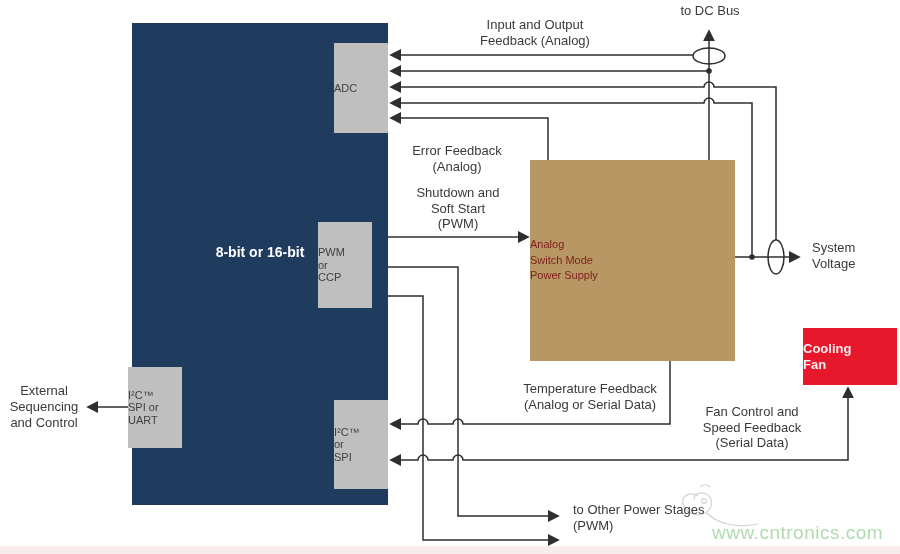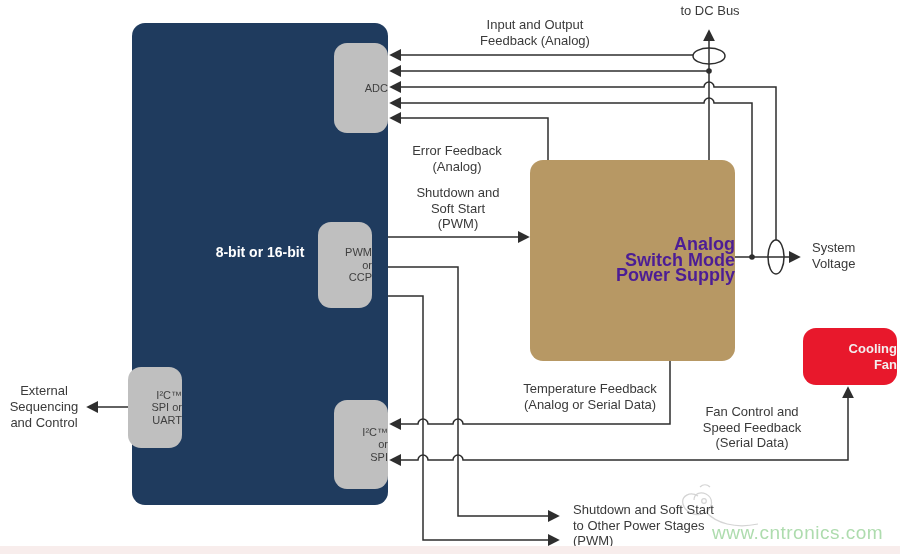--- a/index.html
+++ b/index.html
@@ -1,23 +1,23 @@
 <!DOCTYPE html>
 <html style="--mcu: #1f3b5e; --module: #bfbfbf; --psu: #b79864; --fan: #e8182c; --line: #2e2e2e; --watermark: #aedcae;"><head>
 <meta charset="utf-8">
 <style>
   html,body{margin:0;padding:0;background:#fff;}
   #canvas{
     position:relative;width:900px;height:554px;background:#ffffff;overflow:hidden;
     font-family:"Liberation Sans","DejaVu Sans",sans-serif;color:#3a3a3a;
   }
-  .block{position:absolute;display:flex;flex-direction:column;align-items:flex-end;justify-content:center;text-align:center;border-radius:13px;}
+  .block{position:absolute;display:flex;flex-direction:column;align-items:flex-start;justify-content:center;text-align:center;}
   .mcu{background:var(--mcu,#1f3b5e);}
   .module{background:var(--module,#bfbfbf);color:#3f3f3f;font-size:11px;line-height:12.5px;}
-  .psu{background:var(--psu,#b79864);color:#4c1d95;font-weight:bold;font-size:18px;line-height:15.5px;}
+  .psu{background:var(--psu,#b79864);color:#7f1d1d;font-weight:normal;font-size:11px;line-height:15.5px;}
   .fanblock{background:var(--fan,#e8182c);color:#f3efef;font-weight:bold;font-size:13px;line-height:16px;}
   .mcu-label{position:absolute;left:132px;top:244px;width:256px;text-align:center;color:#fff;
     font-weight:bold;font-size:14px;line-height:16px;}
   .mcu-label sup{font-size:8px;}
   .lbl{position:absolute;font-size:13px;line-height:15.5px;text-align:center;white-space:nowrap;}
   .lbl.left{text-align:left;}
   .watermark{position:absolute;left:712px;top:522px;font-size:19px;letter-spacing:.5px;
     color:var(--watermark,#aedcae);white-space:nowrap;}
   svg.net{position:absolute;left:0;top:0;pointer-events:none;}
   .bottomstrip{position:absolute;left:0;bottom:0;width:900px;height:8px;background:#f8edec;}
@@ -138,21 +138,20 @@
     <div>Speed Feedback</div>
     <div>(Serial Data)</div>
   </div>
 
   <div class="lbl" style="left:500px;top:381px;width:180px;">
     <div>Temperature Feedback</div>
     <div>(Analog or Serial Data)</div>
   </div>
 
   <div class="lbl left" style="left:573px;top:502px;width:170px;">
-    <div>Shutdown and Soft Start</div>
     <div>to Other Power Stages</div>
     <div>(PWM)</div>
   </div>
 
   <div class="lbl" style="left:2px;top:383px;width:84px;line-height:16px;">
     <div>External</div>
     <div>Sequencing</div>
     <div>and Control</div>
   </div>
 

